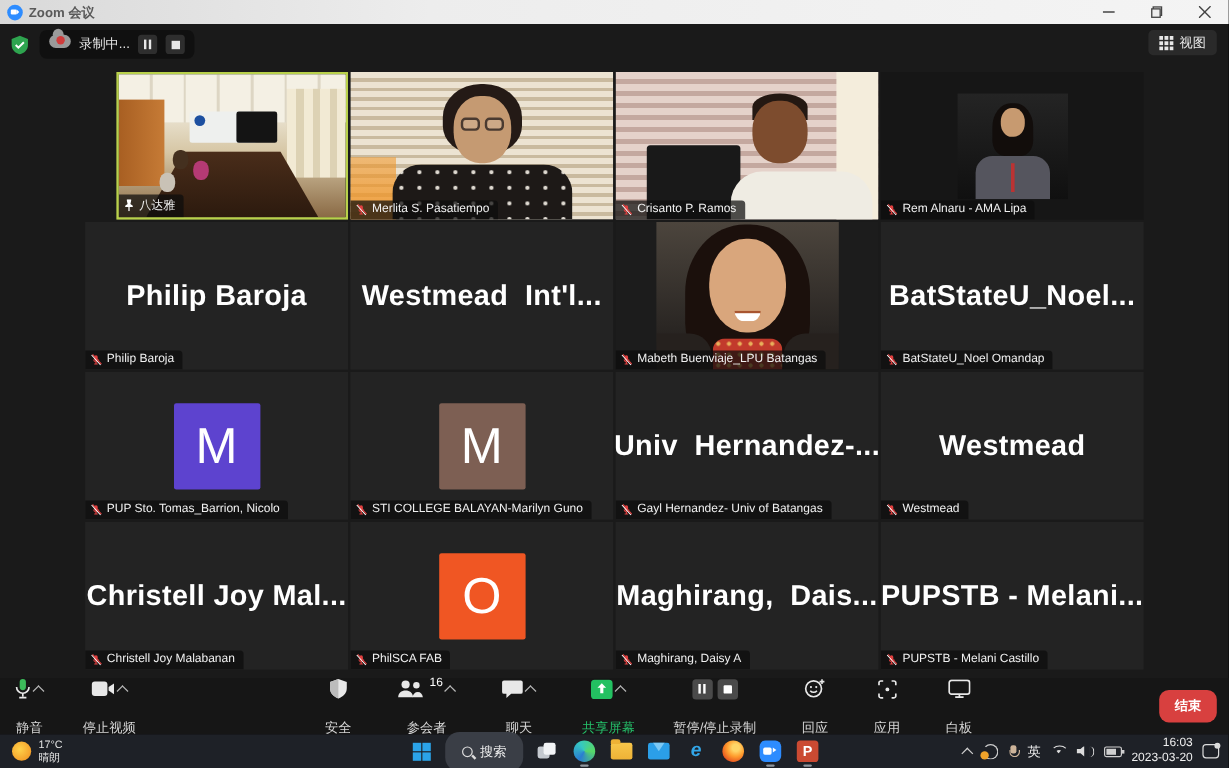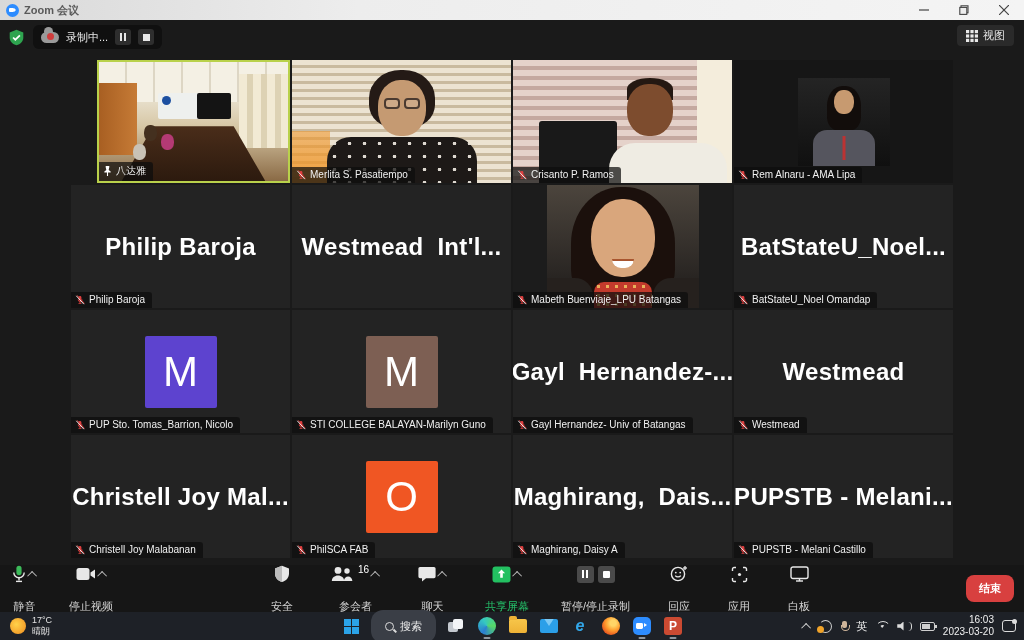--- a/index.html
+++ b/index.html
@@ -20,21 +20,21 @@
   .tb-title { flex:0 0 auto;font-weight:bold; }
   .tb-spacer { flex:1; }
   .winbtn { width:40px; height:20px; display:flex; align-items:center; justify-content:center; }
   .winbtn svg { display:block; }
 
   
   .app { position:absolute; top:20px; left:0; width:1024px; height:592px; background:#1a1a1a; }
 
   .rec-bar { position:absolute; top:5px; left:8px; display:flex; align-items:center; gap:8px; }
   .shield { width:17px; height:17px; }
-  .rec-pill { display:flex; align-items:center; gap:7px; background:#101010; border-radius:6px;
+  .rec-pill { display:flex; align-items:flex-start; gap:7px; background:#101010; border-radius:6px;
     padding:4px 8px; }
   .cloud { position:relative; width:18px; height:11px; background:#9a9a9a; border-radius:6px; }
   .cloud::before { content:""; position:absolute; left:3px; top:-5px; width:9px; height:9px;
     background:#9a9a9a; border-radius:50%; }
   .cloud::after { content:""; position:absolute; left:6px; top:1px; width:7px; height:7px;
     background:#d03c3c; border-radius:50%; }
   .rec-text { color:#e8e8e8; font-size:11px; }
   .rec-btn { width:16px; height:16px; background:#2e2e2e; border-radius:3px; position:relative; }
   .rec-btn.pause::before { content:""; position:absolute; left:4.5px; top:4px; width:2.2px; height:8px; background:#e8e8e8; }
   .rec-btn.pause::after  { content:""; position:absolute; left:9px;  top:4px; width:2.2px; height:8px; background:#e8e8e8; }
@@ -433,21 +433,21 @@
             <path d="M6 1.2a1.7 1.7 0 0 1 1.7 1.7v2.3a1.7 1.7 0 0 1-3.4 0V2.9A1.7 1.7 0 0 1 6 1.2z" fill="#e04040"></path>
             <path d="M3.2 5.4h1a1.9 1.9 0 0 0 3.8 0h1A2.9 2.9 0 0 1 6.6 8.2v1.3h1.2v1H4.2v-1h1.2V8.2A2.9 2.9 0 0 1 3.2 5.4z" fill="#e04040"></path>
             <line x1="1.6" y1="1" x2="10.6" y2="11" stroke="#fff" stroke-width="1.1"></line>
             <line x1="2.6" y1="0.4" x2="11.4" y2="10.2" stroke="#e04040" stroke-width="1.1"></line>
           </svg>
           <span>STI COLLEGE BALAYAN-Marilyn Guno</span>
         </div>
       </div>
 
       <div class="tile">
-        <div class="big-name">Gayl  Hernandez-...</div>
+        <div class="big-name">Univ  Hernandez-...</div>
         <div class="name-tag">
           <svg width="10" height="10" viewBox="0 0 12 12">
             <path d="M6 1.2a1.7 1.7 0 0 1 1.7 1.7v2.3a1.7 1.7 0 0 1-3.4 0V2.9A1.7 1.7 0 0 1 6 1.2z" fill="#e04040"></path>
             <path d="M3.2 5.4h1a1.9 1.9 0 0 0 3.8 0h1A2.9 2.9 0 0 1 6.6 8.2v1.3h1.2v1H4.2v-1h1.2V8.2A2.9 2.9 0 0 1 3.2 5.4z" fill="#e04040"></path>
             <line x1="1.6" y1="1" x2="10.6" y2="11" stroke="#fff" stroke-width="1.1"></line>
             <line x1="2.6" y1="0.4" x2="11.4" y2="10.2" stroke="#e04040" stroke-width="1.1"></line>
           </svg>
           <span>Gayl Hernandez- Univ of Batangas</span>
         </div>
       </div>

